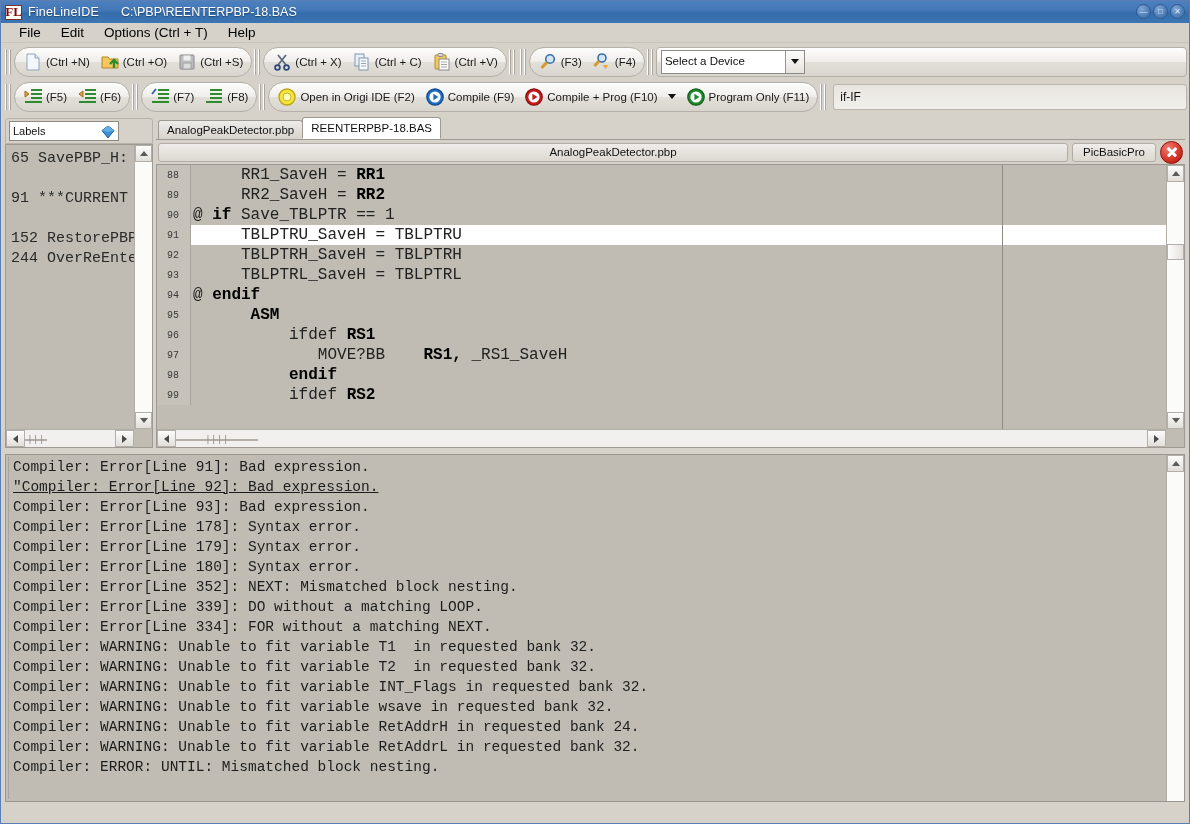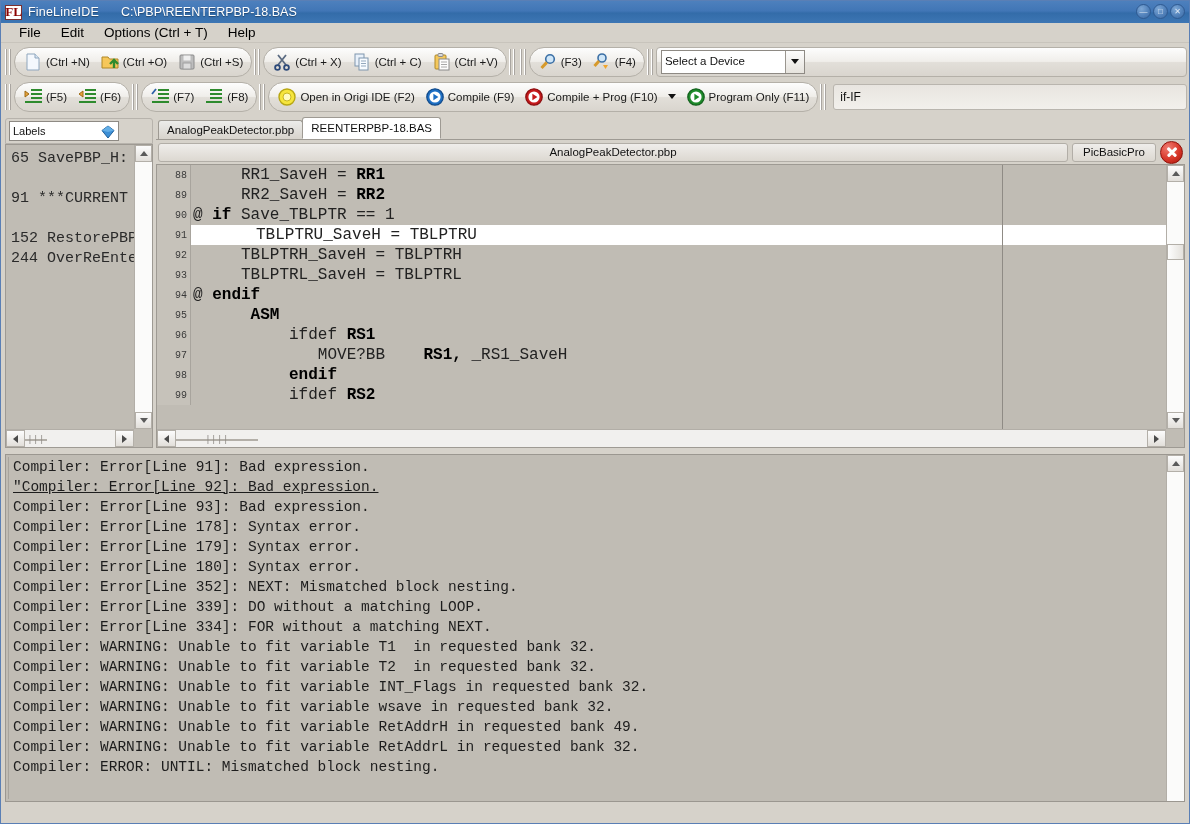--- a/index.html
+++ b/index.html
@@ -314,28 +314,28 @@
     position: relative; overflow: hidden;
   }
   .code-scroll {
     position: absolute; inset: 0 18px 18px 0;
     overflow: hidden;
   }
   .code-row {
     height: 20px; display: flex; align-items: stretch;
     white-space: nowrap;
   }
-  .code-row.hl { background: #ffffff; gap: 15px; }
+  .code-row.hl { background: #ffffff; }
   .gutter {
     width: 34px; flex: none;
     background: #c6c2ba;
     border-right: 1px solid #a8a49d;
     font-family: "Liberation Mono", monospace;
     font-size: 10px; color: #3a3a3a;
-    text-align: right; padding: 6px 3px 0 0;
+    text-align: right; padding: 6px 11px 0 0;
     line-height: 1;
   }
   .code-row.hl .gutter { background: #c6c2ba; }
   .ctext {
     font-family: Liberation Mono, monospace;
     font-size: 16px; color: #222;
     padding-left: 2px; line-height: 20px;
     white-space: pre;
   }
   .ctext b { font-weight: bold; color: #000; }
@@ -748,21 +748,21 @@
       <div class="out-line">Compiler: Error[Line 178]: Syntax error.</div>
       <div class="out-line">Compiler: Error[Line 179]: Syntax error.</div>
       <div class="out-line">Compiler: Error[Line 180]: Syntax error.</div>
       <div class="out-line">Compiler: Error[Line 352]: NEXT: Mismatched block nesting.</div>
       <div class="out-line">Compiler: Error[Line 339]: DO without a matching LOOP.</div>
       <div class="out-line">Compiler: Error[Line 334]: FOR without a matching NEXT.</div>
       <div class="out-line">Compiler: WARNING: Unable to fit variable T1  in requested bank 32.</div>
       <div class="out-line">Compiler: WARNING: Unable to fit variable T2  in requested bank 32.</div>
       <div class="out-line">Compiler: WARNING: Unable to fit variable INT_Flags in requested bank 32.</div>
       <div class="out-line">Compiler: WARNING: Unable to fit variable wsave in requested bank 32.</div>
-      <div class="out-line">Compiler: WARNING: Unable to fit variable RetAddrH in requested bank 49.</div>
+      <div class="out-line">Compiler: WARNING: Unable to fit variable RetAddrH in requested bank 24.</div>
       <div class="out-line">Compiler: WARNING: Unable to fit variable RetAddrL in requested bank 32.</div>
       <div class="out-line">Compiler: ERROR: UNTIL: Mismatched block nesting.</div>
     </div>
     <div class="vsb" style="bottom:0;">
       <div class="sb-btn">
           <span class="tri-up"></span>
         </div>
       <div class="sb-track"></div>
     </div>
   </div>

